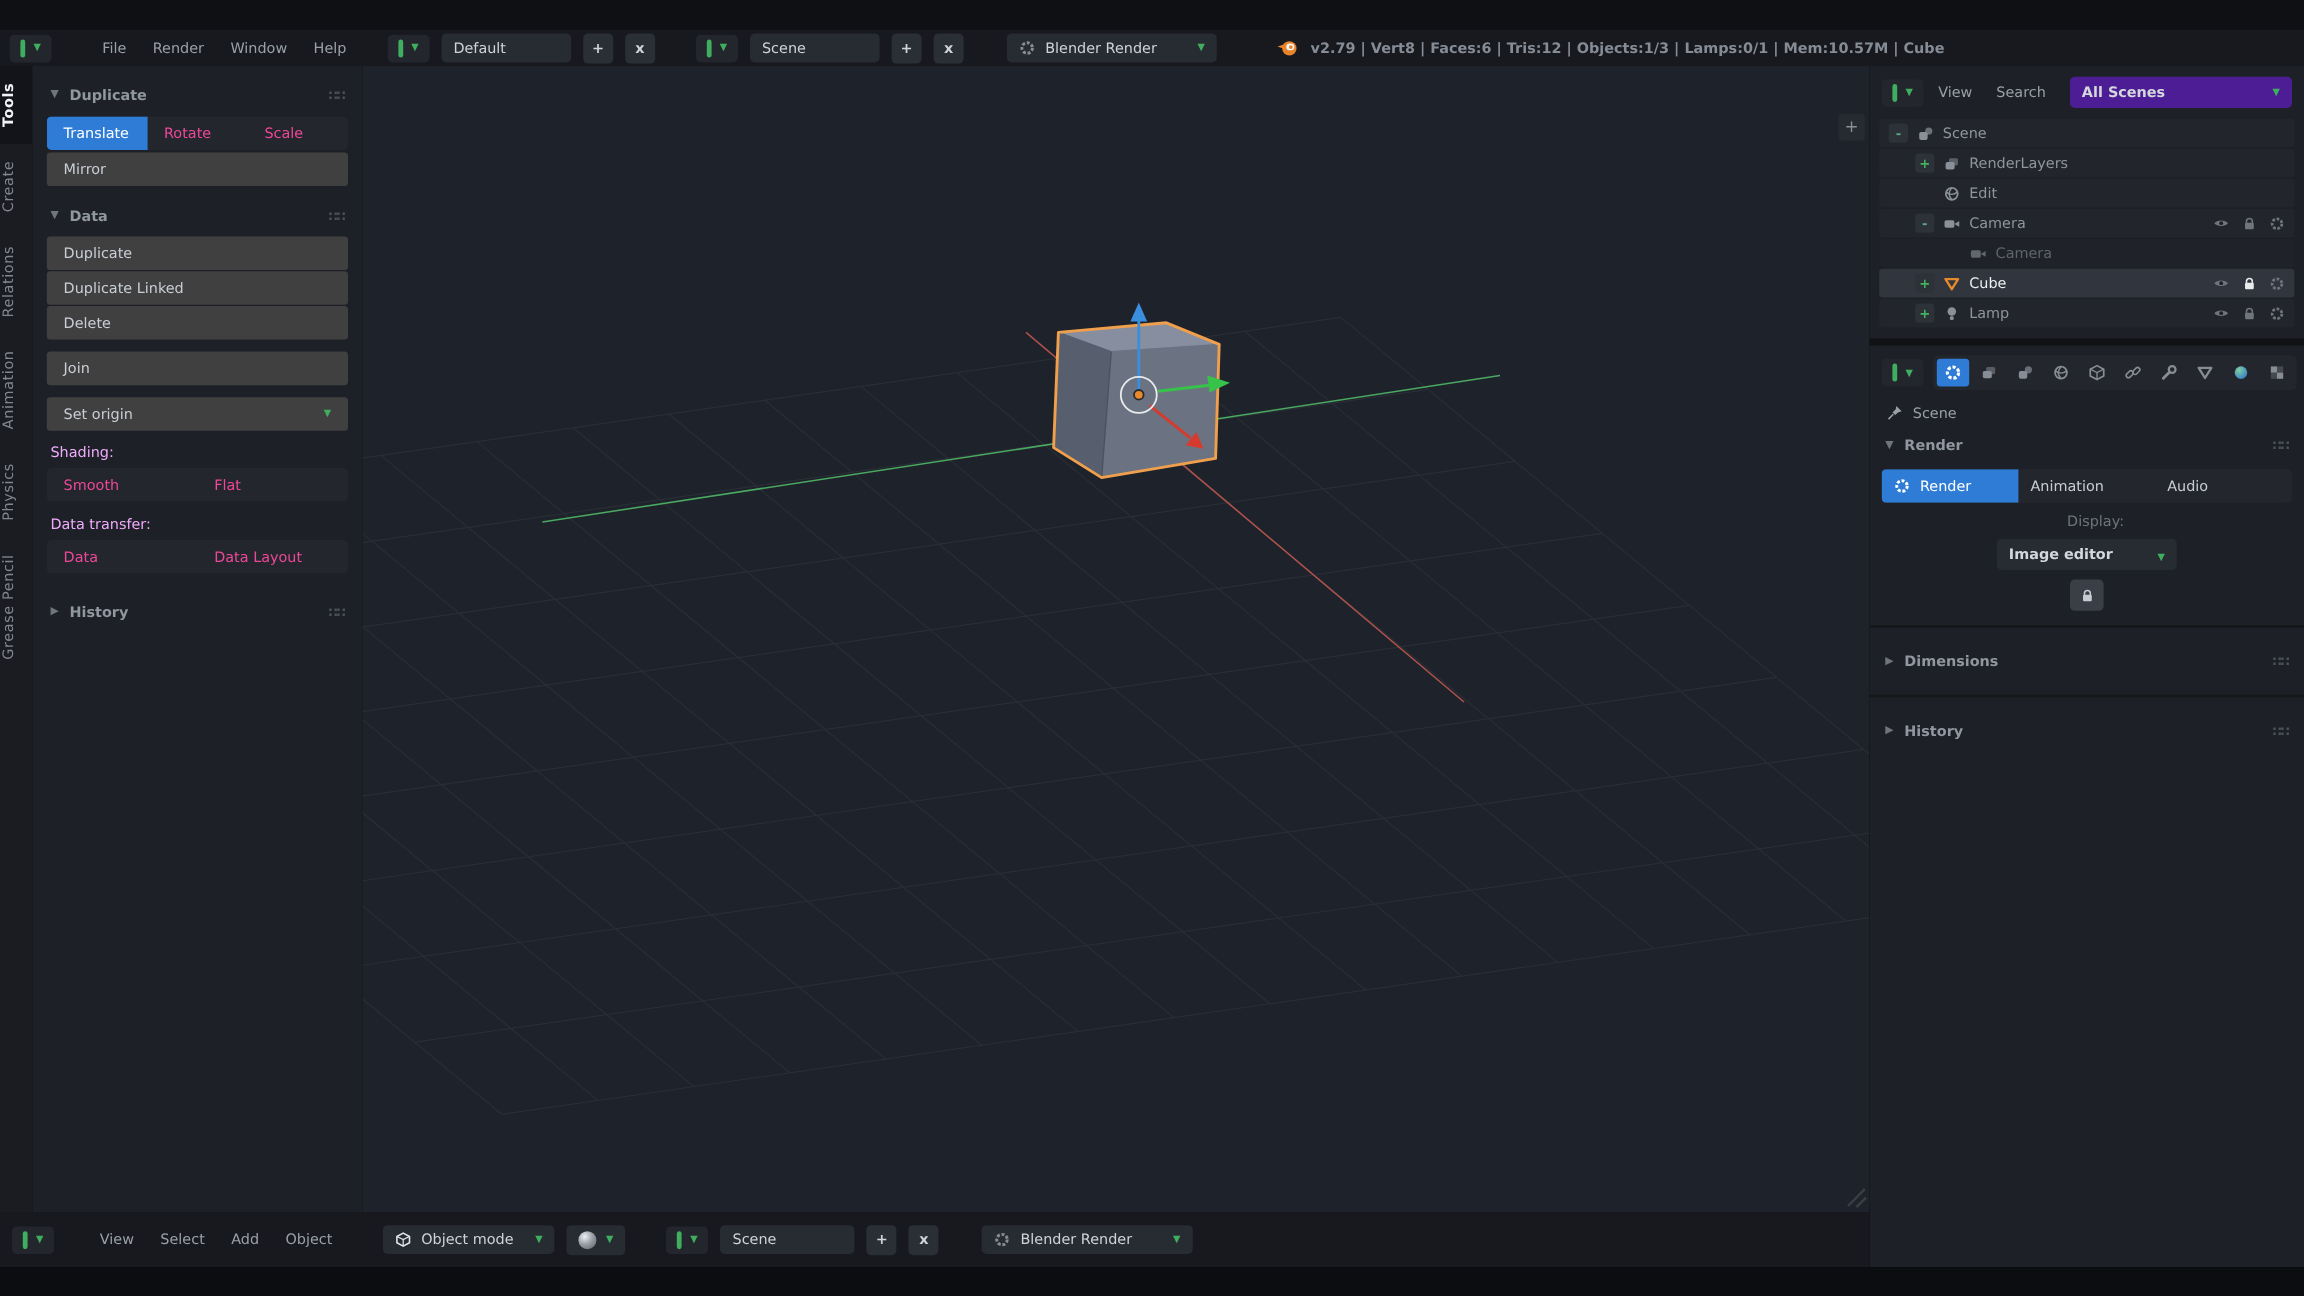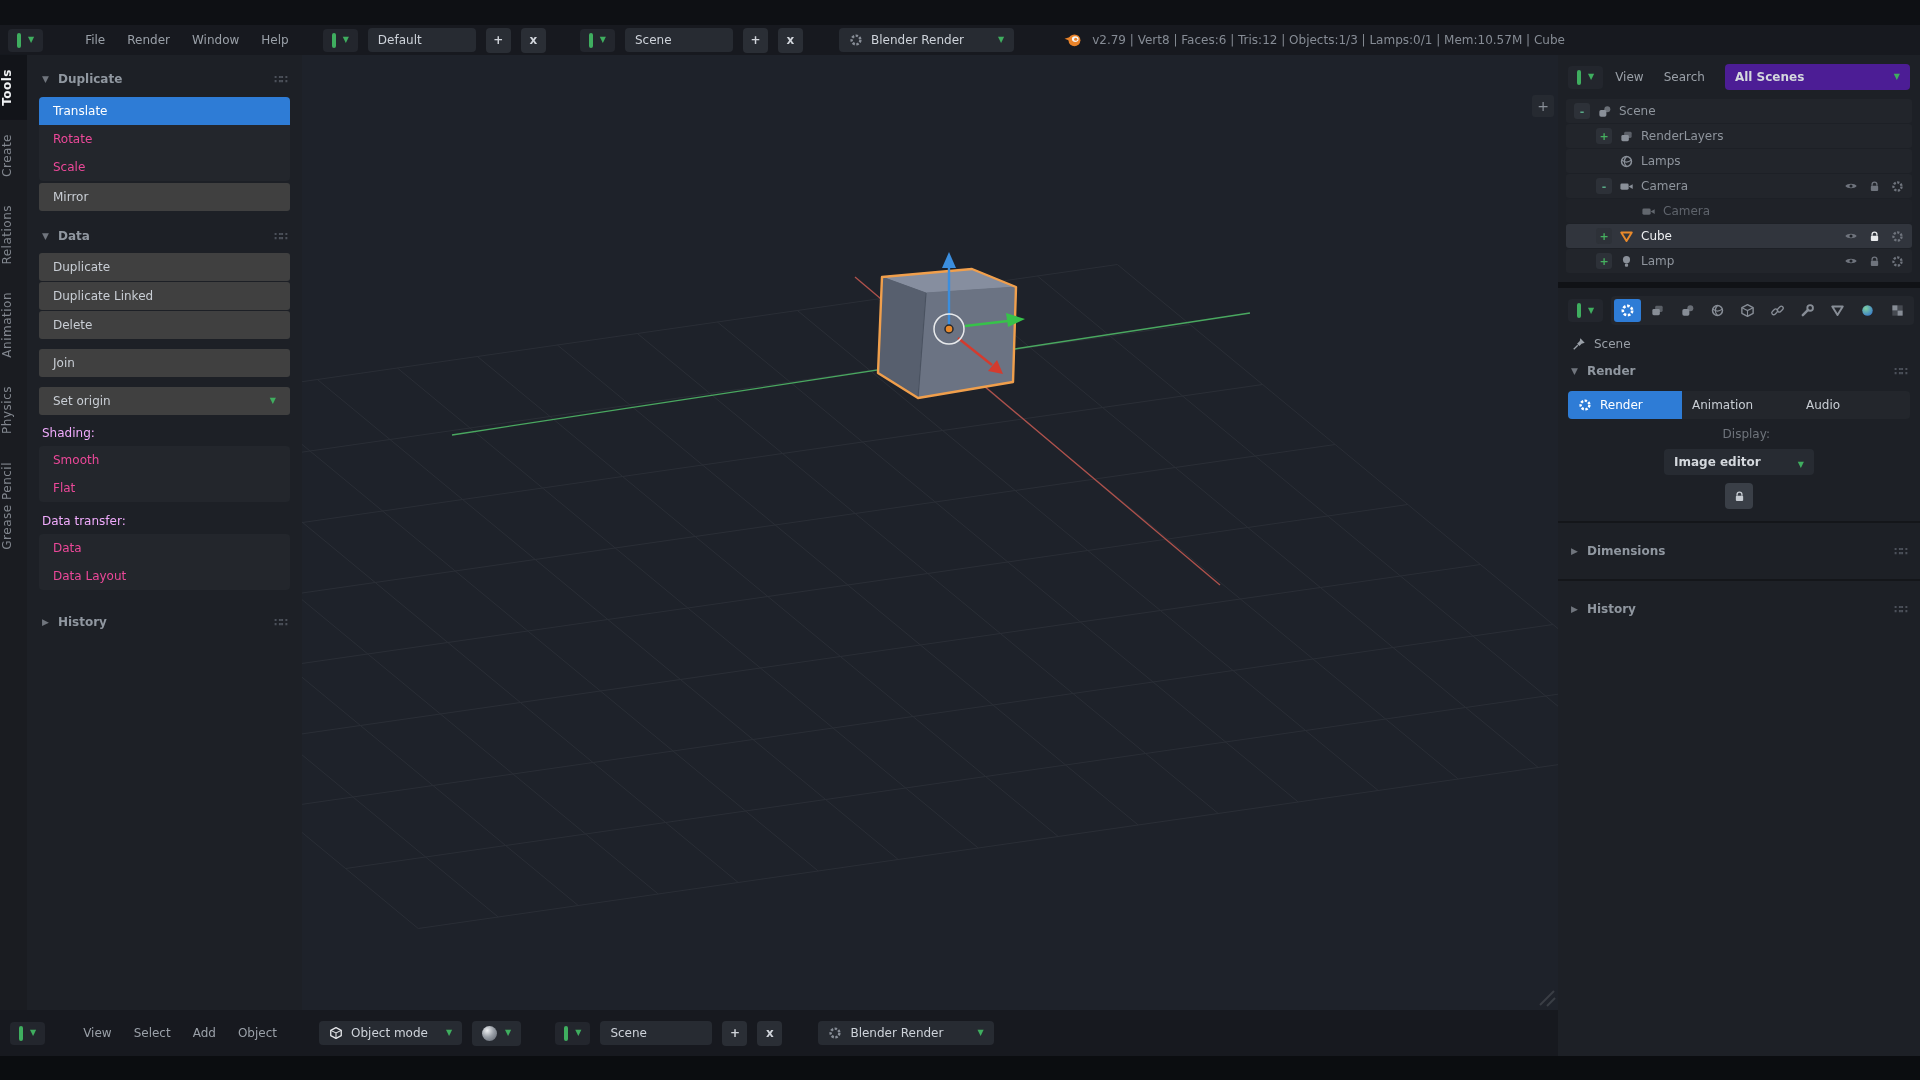--- a/index.html
+++ b/index.html
@@ -19,29 +19,29 @@
   
   .menu-label{color:#9aa0a8;padding:4px 6px;cursor:default;}
   .selector{display:inline-flex;align-items:center;gap:7px;background:#23262d;border-radius:4px;padding:4px 9px;}
   .selbar{width:4px;height:15px;border-radius:2px;background:#3fae5f;}
   .dd{color:#3fae5f;font-size:8px;line-height:1;}
   .field{display:inline-flex;align-items:center;gap:8px;background:#272b32;border-radius:4px;padding:5px 10px;color:#ced3da;}
   .sqbtn{display:inline-flex;align-items:center;justify-content:center;width:25px;height:25px;background:#2a2e35;border-radius:4px;color:#d0d4da;font-weight:bold;font-size:12px;}
   .grip{color:#4c515a;font-size:11px;letter-spacing:-1px;margin-left:auto;}
   .caret{color:#70757d;font-size:9px;line-height:1;}
   .icon{display:inline-block;vertical-align:middle;}
-  .stats{color:#868c95;}
+  .stats{color:#868c95;font-weight:bold;}
 
   
   .vtab{writing-mode:vertical-rl;transform:rotate(180deg);color:#82878f;padding:14px 0;text-align:center;width:27px;box-sizing:border-box;letter-spacing:.5px;}
   .vtab.active{background:#121419;color:#f0f2f4;font-weight:bold;}
 
   
   .panel-head{display:flex;align-items:center;gap:9px;color:#9097a0;font-weight:bold;padding:9px 3px;}
-  .seg{display:flex;background:#23262c;border-radius:4px;overflow:hidden;margin:2px 0;flex-direction:column;}
+  .seg{display:flex;background:#23262c;border-radius:4px;overflow:hidden;margin:2px 0;}
   .seg > div{flex:1;padding:7px 6px 7px 14px;color:#ec4899;}
   .seg > div.active{background:#2e7cd6;color:#fff;}
   .itembtn{display:flex;align-items:center;background:#404040;border-radius:3px;padding:7px 14px;margin:1px 0;color:#c9ced5;}
   .shelf-label{color:#f0abfc;padding:10px 3px 4px 3px;}
   .gap8{height:8px;} .gap14{height:14px;}
 
   
   #vp-plus{position:absolute;top:40px;right:4px;width:22px;height:22px;background:#262a31;border-radius:3px;color:#8a9099;display:flex;align-items:center;justify-content:center;font-size:14px;}
   #vp-grip{position:absolute;right:2px;bottom:2px;}
   #gridlines line{stroke:#2a2e36;stroke-width:1;vector-effect:non-scaling-stroke;}
@@ -363,21 +363,21 @@
         <svg class="icon" width="15" height="15" style="color:#8a9099">
             <use href="#i-layers"></use>
           </svg>
         <span>RenderLayers</span>
       </div>
       <div class="trow">
         <span style="width:16px" class="ind1"></span>
         <svg class="icon" width="15" height="15" style="color:#8a9099">
             <use href="#i-globe"></use>
           </svg>
-        <span>Lamps</span>
+        <span>Edit</span>
       </div>
       <div class="trow">
         <span class="tgl minus ind1">-</span>
         <svg class="icon" width="15" height="15" style="color:#8a9099">
             <use href="#i-camera"></use>
           </svg>
         <span>Camera</span>
         <span class="rowctl">
           <svg class="icon" width="14" height="14">
               <use href="#i-eye"></use>

